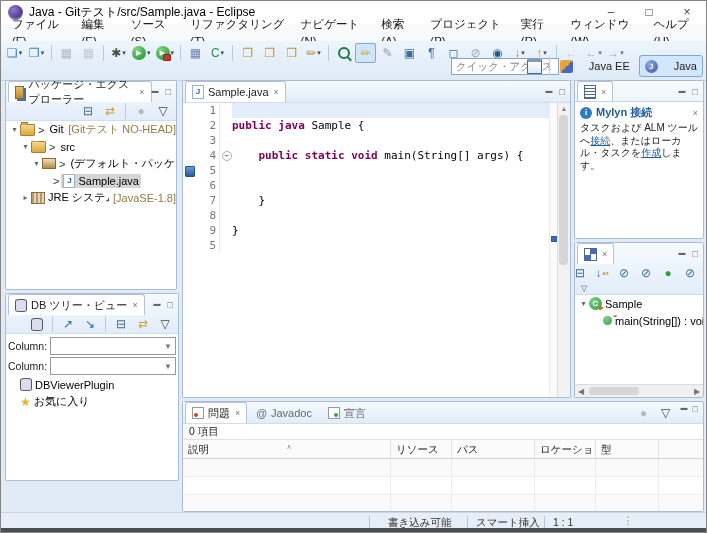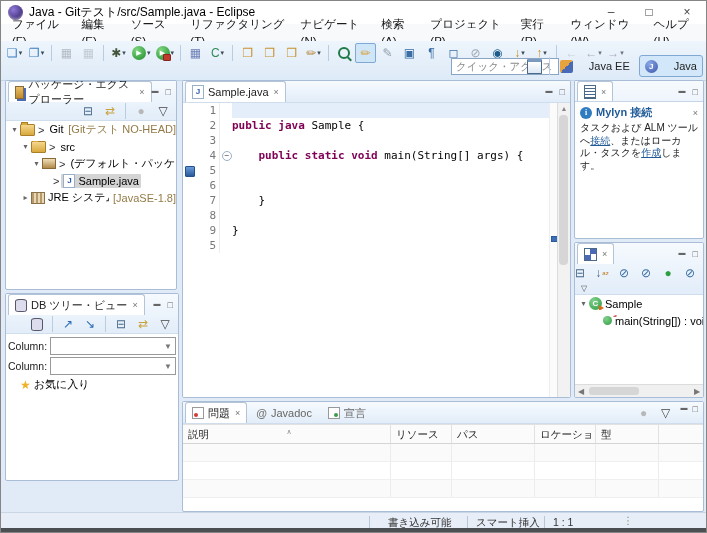--- a/index.html
+++ b/index.html
@@ -398,20 +398,26 @@
           <span class="combo">▼</span>
         </div>
         <div class="dbfrow">
           <label>Column:</label>
           <span class="combo">▼</span>
         </div>
       </div>
       <div>
           <div class="trow" style="padding-left: 14px;">
             <span class="tlabel">
+              <span class="ticon ic-db"></span>
+              <span>DBViewerPlugin</span>
+            </span>
+          </div>
+          <div class="trow" style="padding-left: 14px;">
+            <span class="tlabel">
               <span class="ticon ic-star">★</span>
               <span>お気に入り</span>
             </span>
           </div>
         </div>
     </div>
   </div>
 
   <div class="panel" id="editor" style="left:181px;top:79px;width:389px;height:318px;">
     <div class="phead">
@@ -647,20 +653,21 @@
               </span>
               <span class="tbtn">
                 <span class="g" style="color: rgb(68, 68, 68);">▽</span>
               </span>
             </span>
           <span class="mn">▬</span>
           <span class="mx">□</span>
         </span>
       </div>
     </div>
+    <div class="countrow">0 項目</div>
     <div class="ptablehead">
         <span class="pth" style="width: 208px;">説明<span class="sort">∧</span></span>
         <span class="pth" style="width: 61px;">リソース</span>
         <span class="pth" style="width: 83px;">パス</span>
         <span class="pth" style="width: 61px;">ロケーション</span>
         <span class="pth" style="width: 63px;">型</span>
         <span class="pth fillcell"></span>
       </div>
     <div>
         <div class="prow">

